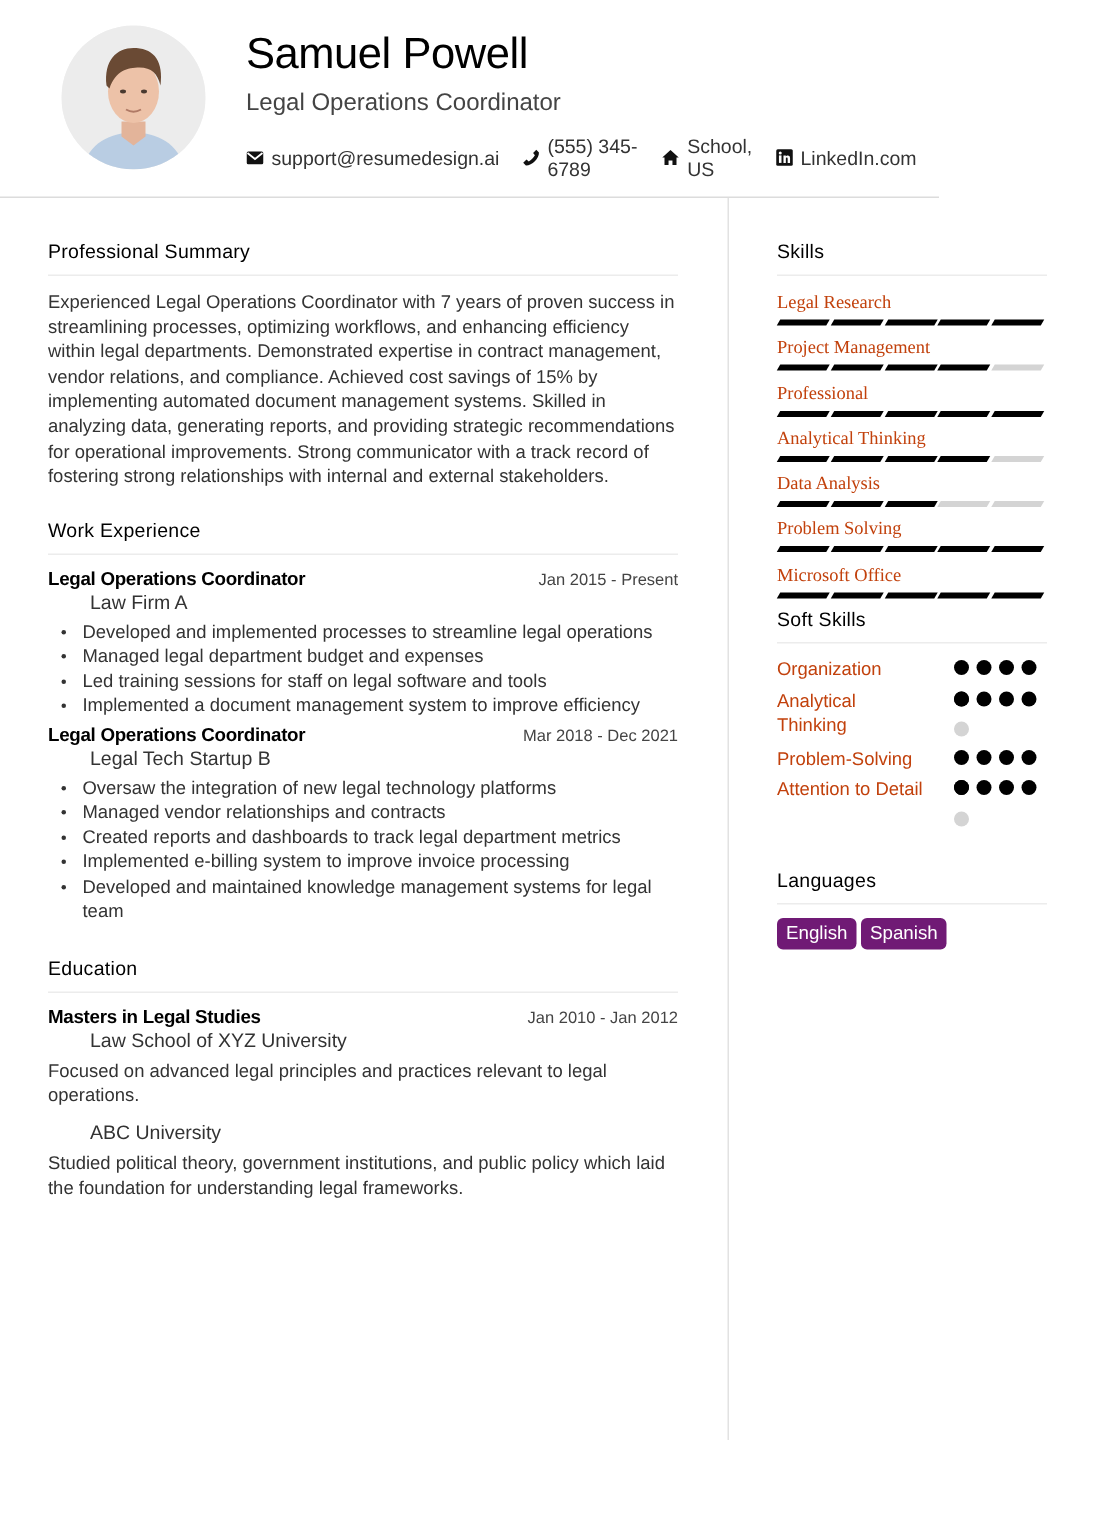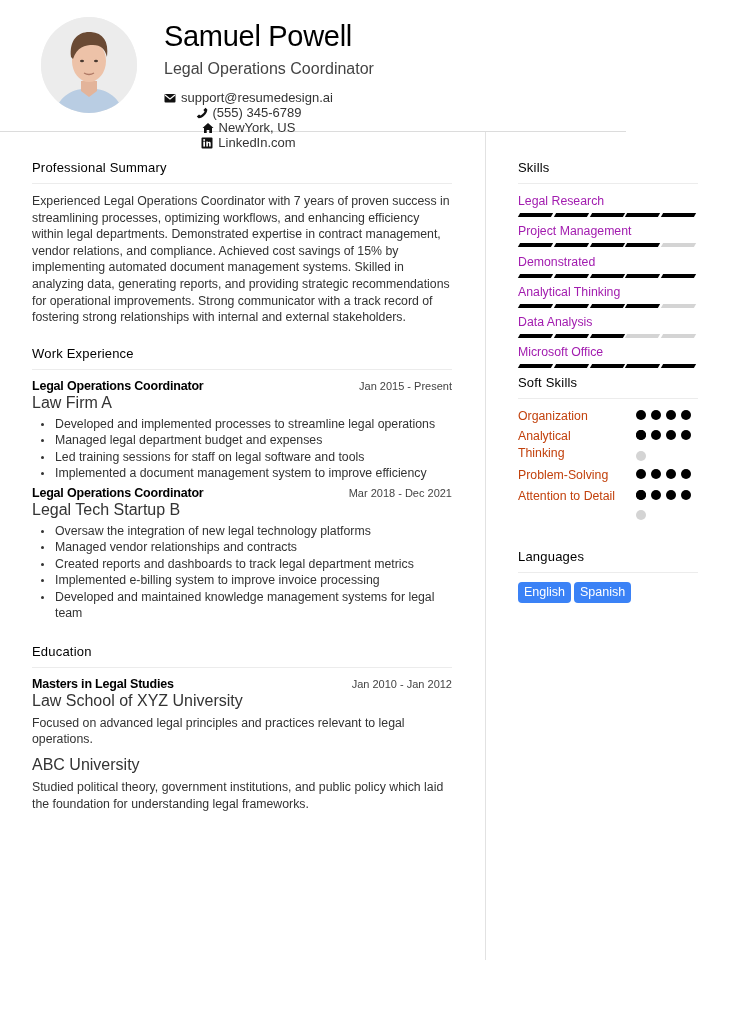--- a/index.html
+++ b/index.html
@@ -5,65 +5,65 @@
   * { box-sizing: border-box; margin: 0; padding: 0; }
   html, body { width: 730px; height: 1024px; background: #ffffff; overflow: hidden; }
   body { font-family: "Liberation Sans", "DejaVu Sans", sans-serif; color: #333; position: relative; }
 
   
   .header { position: absolute; left: 0; top: 0; width: 626px; height: 132px; border-bottom: 1px solid #dcdcdc; }
   .photo { position: absolute; left: 41px; top: 17px; width: 96px; height: 96px; border-radius: 50%; background: #eeeeee; overflow: hidden; }
   .photo svg { width: 96px; height: 96px; display: block; }
   .name { position: absolute; left: 164px; top: 20px; font-size: 29px; font-weight: 500; color: #000; letter-spacing: -0.3px; }
   .role { position: absolute; left: 164px; top: 60px; font-size: 16px; color: #444; }
-  .contacts { position: absolute; left: 164px; top: 90px; display: flex; align-items: center; font-size: 13px; color: #333; flex-direction: column; }
+  .contacts { position: absolute; left: 164px; top: 90px; display: flex; align-items: center; font-size: 13px; color: #333; }
   .contact { display: flex; align-items: center; margin-right: 15px; }
   .contact .ic { width: 12px; height: 12px; margin-right: 5px; display: inline-block; }
   .contact .ic svg { width: 12px; height: 12px; display: block; }
 
   
   .vdivider { position: absolute; left: 485px; top: 132px; width: 1px; height: 828px; background: #e2e2e2; }
 
   
   .left { position: absolute; left: 32px; top: 160px; width: 420px; }
   .section-title { font-size: 13px; font-weight: 500; color: #000; letter-spacing: 0.2px; padding-bottom: 8px; border-bottom: 1px solid #ececec; margin-bottom: 9px; }
   .summary { font-size: 12.3px; line-height: 16.6px; color: #333; }
   .sec-work { margin-top: 20px; }
   .job { margin-top: 0; }
   .job-head { display: flex; justify-content: space-between; align-items: baseline; }
   .job-title { font-size: 12.5px; font-weight: bold; color: #000; letter-spacing: -0.2px; }
   .job-date { font-size: 11px; color: #444; }
-  .job-company { font-size: 16px; color: #333; margin-top: 1px; }
+  .job-company { font-size: 13px; color: #333; margin-top: 1px; margin-left: 28px; }
   .bullets { list-style: none; margin-top: 4px; margin-bottom: 2px; }
   .bullets li { position: relative; padding-left: 23px; font-size: 12.3px; line-height: 16.5px; color: #333; }
   .bullets li::before { content: ""; position: absolute; left: 9px; top: 7px; width: 3px; height: 3px; border-radius: 50%; background: #333; }
   .job + .job { margin-top: 4px; }
   .sec-edu { margin-top: 22px; }
   .edu-desc { font-size: 12.3px; line-height: 16.6px; color: #333; margin-top: 5px; }
   .edu + .edu { margin-top: 8px; }
 
   
   .right { position: absolute; left: 518px; top: 160px; width: 180px; }
   .skill { height: 30.3px; }
-  .skill-name { font-size: 12.3px; color: #a21caf; line-height: 16px; }
+  .skill-name { font-size: 12.3px; color: #c2410c; line-height: 16px; font-family: Liberation Serif, serif; }
   .bars { display: flex; margin-top: 4px; margin-left: 1px; }
   .bar { width: 33px; height: 4px; margin-right: 3px; transform: skewX(-30deg); background: #000; }
   .bar.off { background: #d4d4d4; }
 
   .soft-sec { }
   .soft-item { position: relative; height: 20.5px; }
   .soft-item.tall { height: 39px; }
   .soft-name { font-size: 12.3px; line-height: 16.5px; color: #c2410c; width: 100px; }
   .dots { position: absolute; left: 118px; top: 2px; width: 60px; display: flex; flex-wrap: wrap; }
   .dot { width: 10px; height: 10px; border-radius: 50%; background: #000; margin-right: 5px; margin-bottom: 10.5px; }
   .dot.off { background: #d4d4d4; }
 
   .lang-sec { margin-top: 22px; }
   .langs { display: flex; }
-  .lang { background: #3b82f6; color: #fff; font-size: 12.5px; padding: 3px 6px 4px 6px; border-radius: 4px; margin-right: 3px; }
+  .lang { background: #701a75; color: #fff; font-size: 12.5px; padding: 3px 6px 4px 6px; border-radius: 4px; margin-right: 3px; }
 </style>
 </head>
 <body>
 
 <div class="header">
   <div class="photo">
     <svg viewBox="0 0 96 96">
       <rect width="96" height="96" fill="#ececec"></rect>
       <path d="M14 96 C18 78 32 72 48 71 C64 72 78 78 82 96 Z" fill="#b9cde3"></path>
       <path d="M40 64 L40 74 L48 80 L56 74 L56 64 Z" fill="#e3b49a"></path>
@@ -93,21 +93,21 @@
           </svg>
       </span>
       <span>(555) 345-6789</span>
     </div>
     <div class="contact">
       <span class="ic">
         <svg viewBox="0 0 12 12">
             <path d="M6 1 L11.5 6 L10 6 L10 11 L7.3 11 L7.3 8 L4.7 8 L4.7 11 L2 11 L2 6 L0.5 6 Z" fill="#111"></path>
           </svg>
       </span>
-      <span>NewYork, US</span>
+      <span>School, US</span>
     </div>
     <div class="contact">
       <span class="ic">
         <svg viewBox="0 0 12 12">
             <rect x="0.5" y="0.5" width="11" height="11" rx="1" fill="#111"></rect>
             <rect x="2.3" y="4.6" width="1.7" height="5" fill="#fff"></rect>
             <circle cx="3.15" cy="3" r="1" fill="#fff"></circle>
             <path d="M5.3 4.6 H6.9 V5.4 C7.4 4.5 9.6 4.2 9.7 6.3 V9.6 H8.1 V6.8 C8.1 5.6 6.9 5.8 6.9 6.8 V9.6 H5.3 Z" fill="#fff"></path>
           </svg>
       </span>
@@ -194,21 +194,21 @@
           <div class="skill-name">Project Management</div>
           <div class="bars">
             <span class="bar"></span>
             <span class="bar"></span>
             <span class="bar"></span>
             <span class="bar"></span>
             <span class="bar off"></span>
           </div>
         </div>
         <div class="skill">
-          <div class="skill-name">Demonstrated</div>
+          <div class="skill-name">Professional</div>
           <div class="bars">
             <span class="bar"></span>
             <span class="bar"></span>
             <span class="bar"></span>
             <span class="bar"></span>
             <span class="bar"></span>
           </div>
         </div>
         <div class="skill">
           <div class="skill-name">Analytical Thinking</div>
@@ -221,20 +221,30 @@
           </div>
         </div>
         <div class="skill">
           <div class="skill-name">Data Analysis</div>
           <div class="bars">
             <span class="bar"></span>
             <span class="bar"></span>
             <span class="bar"></span>
             <span class="bar off"></span>
             <span class="bar off"></span>
+          </div>
+        </div>
+        <div class="skill">
+          <div class="skill-name">Problem Solving</div>
+          <div class="bars">
+            <span class="bar"></span>
+            <span class="bar"></span>
+            <span class="bar"></span>
+            <span class="bar"></span>
+            <span class="bar"></span>
           </div>
         </div>
         <div class="skill">
           <div class="skill-name">Microsoft Office</div>
           <div class="bars">
             <span class="bar"></span>
             <span class="bar"></span>
             <span class="bar"></span>
             <span class="bar"></span>
             <span class="bar"></span>

